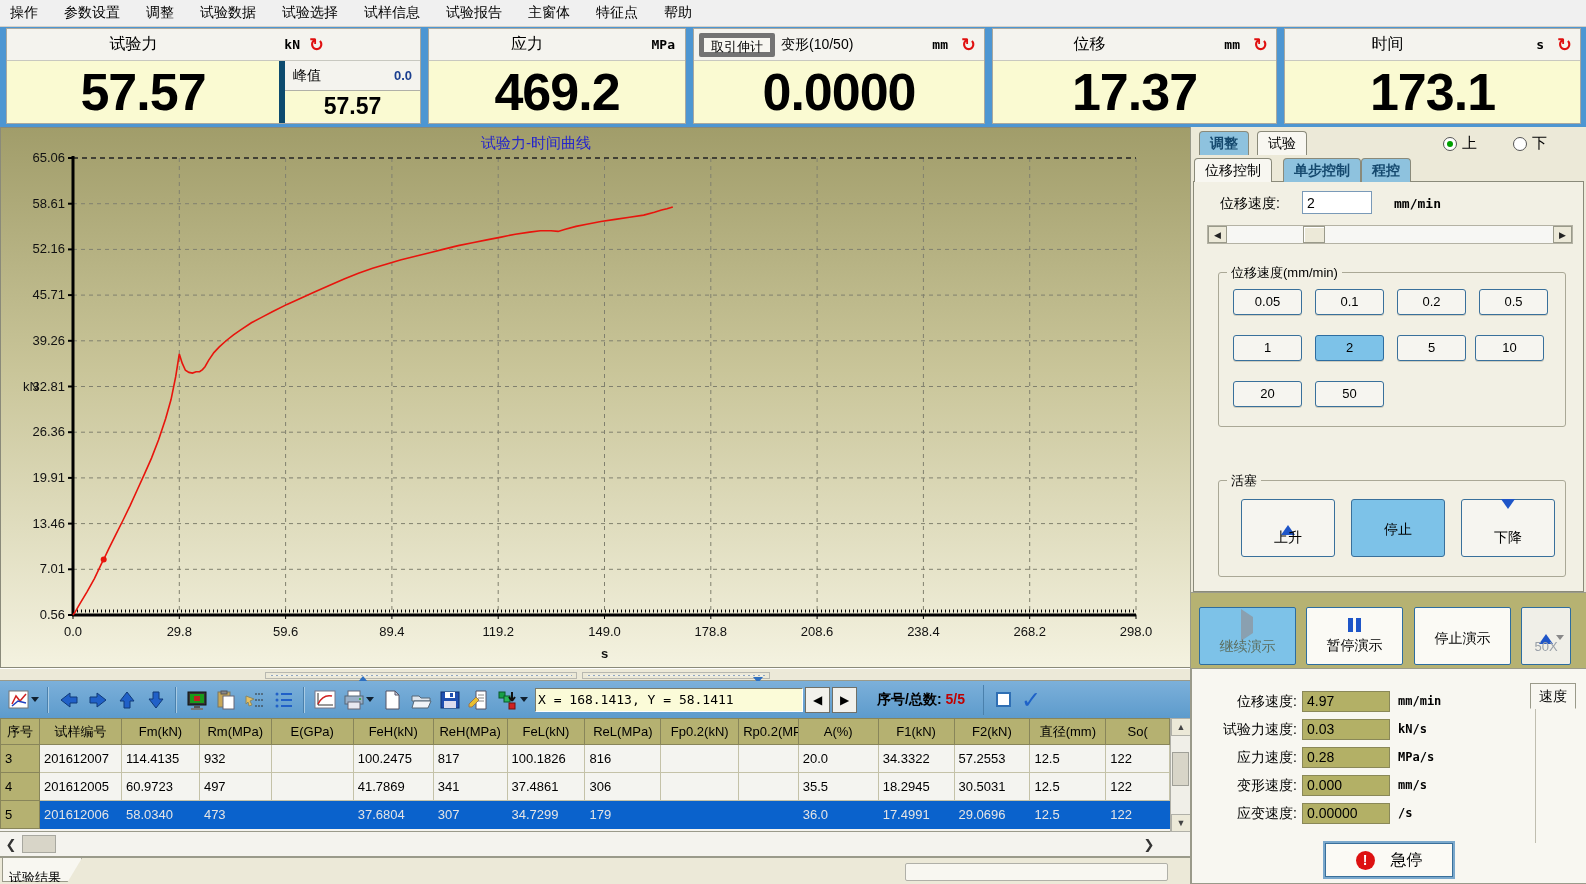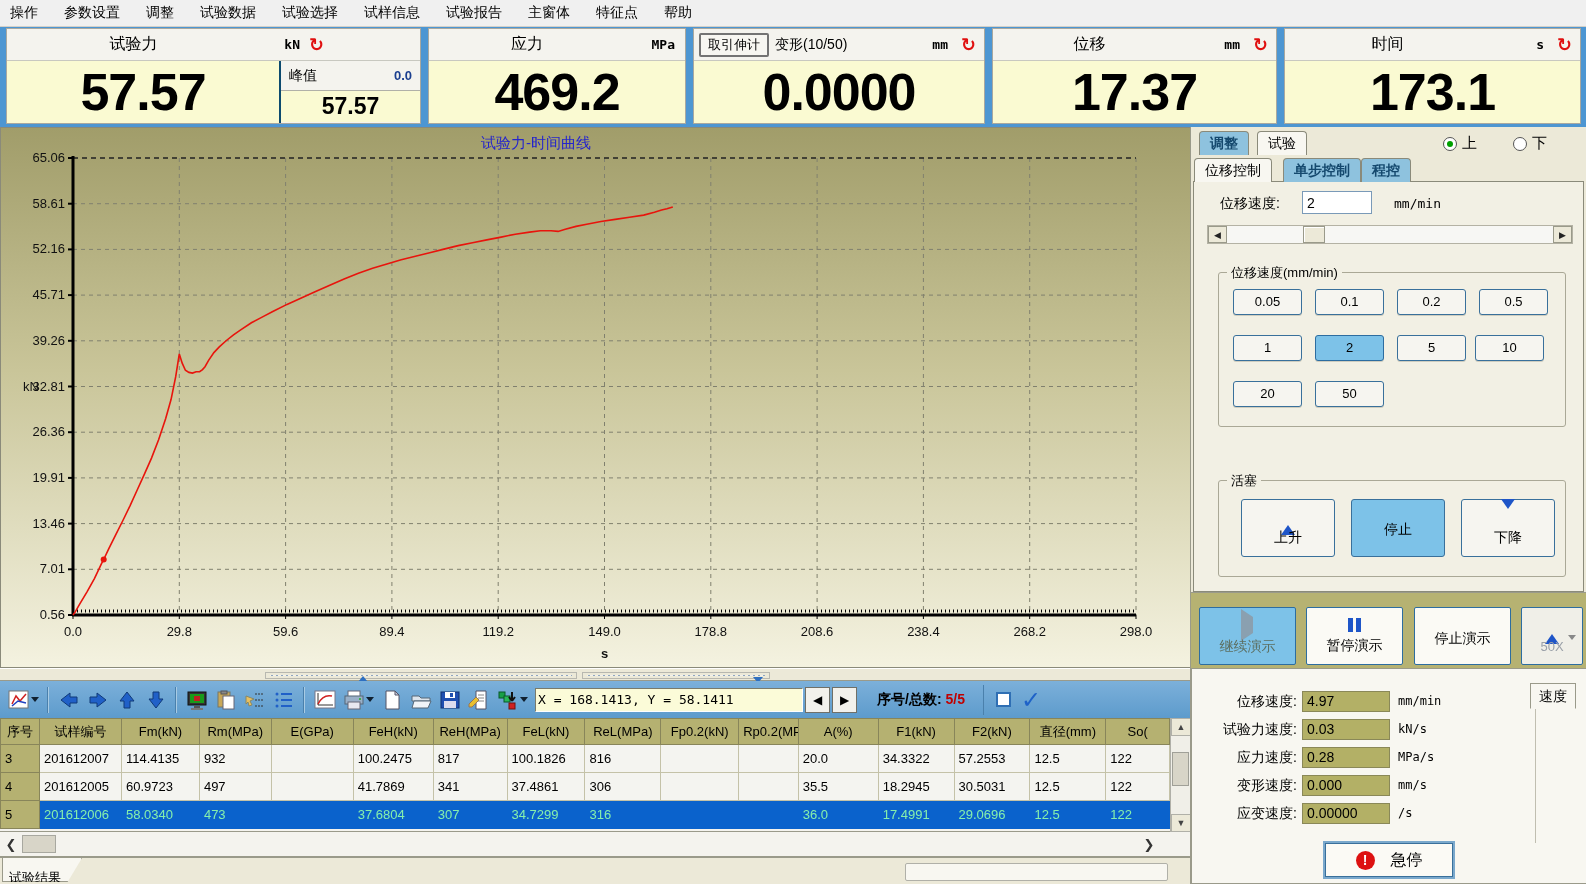--- a/index.html
+++ b/index.html
@@ -12,25 +12,25 @@
   .menu-item { font-size:14px; cursor:default; }
 
   
   #readouts { left:0; top:27px; width:1586px; height:100px; background:#4d96d2; }
   .ro-panel { position:absolute; top:1px; height:96px; background:#f4f3ee; border:1px solid #a8a8a0; }
   .ro-head { height:32px; background:#f4f3ee; border-bottom:1px solid #c8c8c0; display:flex; align-items:center; position:relative; }
   .ro-label { position:absolute; left:0; right:90px; text-align:center; font-size:16px; }
   .ro-unit { position:absolute; right:36px; font-size:13px; font-weight:bold; font-family:"DejaVu Sans Mono",monospace; }
   .refresh { position:absolute; right:8px; color:#e01010; font-size:18px; font-weight:bold; line-height:18px; cursor:pointer; }
   .ro-value { height:62px; background:#fafad2; display:flex; align-items:center; justify-content:center; font-size:52px; font-weight:bold; letter-spacing:-1px; }
-  .peak-box { position:absolute; right:0; top:32px; width:141px; height:62px; border-left:2px solid #0c4a6e; }
+  .peak-box { position:absolute; right:0; top:32px; width:141px; height:62px; border-left:6px solid #0c4a6e; }
   .peak-head { height:30px; background:#f4f3ee; border-bottom:1px solid #b0b0a8; display:flex; align-items:center; justify-content:space-between; padding:0 8px; }
   .peak-head .pl { font-size:14px; } .peak-head .pv { font-size:13px; color:#1b3f8f; font-weight:bold; }
   .peak-val { height:31px; background:#fafad2; display:flex; align-items:center; justify-content:center; font-size:23px; font-weight:bold; }
-  .ext-btn { margin-left:5px; height:24px; padding:0 7px; background:#f7f6f1; border:2px solid #737373; border-radius:2px; font-size:13px; cursor:pointer; }
+  .ext-btn { margin-left:5px; height:24px; padding:0 7px; background:#f7f6f1; border:5px solid #737373; border-radius:2px; font-size:13px; cursor:pointer; }
 
   
   #chart { left:0; top:127px; width:1366px; height:541px; background:linear-gradient(#a19d6a,#c9c599 45%,#f4f2e0); border:1px solid #8a8a7a; }
   #chart-title { position:absolute; left:420px; top:6px; width:230px; text-align:center; color:#2424cc; font-size:15px; }
   #curve-index { position:absolute; right:36px; top:8px; color:#2424cc; font-size:14px; font-weight:bold; }
 
   
   #splitter { left:0; top:668px; width:1190px; height:13px; background:#ece9d8; border-top:1px solid #fff; border-bottom:1px solid #9a9a8a; }
   .split-strip { position:absolute; top:3px; height:7px; background:#f2f1ec; border:1px solid #b8b8b0;
     background-image:repeating-linear-gradient(90deg,#8fa6c0 0 2px,transparent 2px 5px); background-clip:content-box; padding:2px 4px; }
@@ -49,21 +49,21 @@
   #tb-check-area { margin-left:18px; display:flex; align-items:center; gap:10px; border-left:1px solid #4a80ac; padding-left:12px; height:30px; }
   #tb-checkbox { width:15px; height:15px; background:#fff; border:2px solid #2f6fb4; cursor:pointer; }
   #tb-checkmark { color:#1e62c8; font-size:24px; font-weight:bold; line-height:20px; cursor:pointer; }
 
   
   #grid-wrap { left:0; top:718px; width:1190px; height:114px; background:#f4f3ee; border-bottom:1px solid #9a9a8a; }
   table.grid { border-collapse:collapse; table-layout:fixed; width:1170px; }
   .grid th { background:#b5b171; border:1px solid #88855a; font-size:13px; font-weight:normal; text-align:center; padding:3px 4px; height:26px; white-space:nowrap; overflow:hidden; }
   .grid td { border:1px solid #c4c2a8; border-top:none; font-size:13px; padding:2px 4px; height:28px; background:#f4f4f0; white-space:nowrap; overflow:hidden; }
   .grid td.rowhead { background:#b5b171; border-color:#88855a; }
-  tr.sel td { background:#0a62cc; color:#86efac; border-color:#0a62cc; }
+  tr.sel td { background:#0a62cc; color:#e5e5e5; border-color:#0a62cc; }
   tr.sel td.rowhead { background:#b5b171; color:#000; }
   #grid-vscroll { position:absolute; right:0; top:0; width:20px; height:114px; background:#f0efe8; border-left:1px solid #b0b0a8; }
   .vs-btn { width:20px; height:18px; background:#ece9d8; border:1px solid #b0b0a8; text-align:center; font-size:9px; color:#444; line-height:16px; cursor:pointer; }
   .vs-thumb { position:absolute; left:1px; top:34px; width:17px; height:34px; background:#d8d5c8; border:1px solid #a0a098; cursor:grab; }
 
   
   #hscroll { left:0; top:832px; width:1190px; height:26px; background:#f4f3ee; border-bottom:2px solid #9a9a8a; display:flex; align-items:center; }
   .hs-btn { width:22px; height:22px; display:flex; align-items:center; justify-content:center; color:#333; font-size:13px; cursor:pointer; }
   .hs-thumb { width:34px; height:18px; background:#d8d5c8; border:1px solid #a8a8a0; cursor:grab; }
   #statusbar { left:0; top:858px; width:1190px; height:26px; background:#ece9d8; }
@@ -78,21 +78,21 @@
   .radio-lab { position:absolute; font-size:15px; display:flex; align-items:center; gap:5px; cursor:pointer; }
   .radio { width:14px; height:14px; border-radius:50%; background:#fff; border:1px solid #555; display:inline-flex; align-items:center; justify-content:center; }
   .radio .dot { width:6px; height:6px; border-radius:50%; background:#00a000; }
 
   #ctl-panel { position:absolute; left:2px; top:54px; width:391px; height:411px; background:#f2f0e4; border:1px solid #8a8a7a; }
   .grp { position:absolute; border:1px solid #aaa896; border-radius:3px; }
   .grp-label { position:absolute; top:-9px; left:8px; background:#f2f0e4; padding:0 4px; font-size:13px; }
   .spd-btn { position:absolute; width:69px; height:26px; background:#f6f5f0; border:1px solid #39709b; border-radius:3px; font-size:13px; text-align:center; line-height:24px; cursor:pointer; box-shadow:0 1px 0 #cfcdbf; }
   .spd-btn.sel { background:#7dc2e8; border-color:#2d6da0; }
   #speed-input { position:absolute; left:108px; top:9px; width:70px; height:23px; border:1px solid #7a9ab8; background:#fff; font-size:14px; padding-left:4px; }
-  .mono { font-family:"DejaVu Sans Mono",monospace; }
+  .mono { font-family:"DejaVu Sans Mono",monospace;font-weight:bold; }
   #slider { position:absolute; left:13px; top:43px; width:366px; height:19px; background:#f7f7f4; border:1px solid #b4b2a4; }
   .sl-btn { position:absolute; top:0; width:19px; height:17px; background:#ece9d8; border:1px solid #9a9a8a; font-size:9px; text-align:center; line-height:16px; color:#222; cursor:pointer; }
   #sl-thumb { position:absolute; left:95px; top:0; width:22px; height:17px; background:#ece9d8; border:1px solid #9a9a8a; box-shadow:inset 1px 1px 0 #fff; cursor:grab; }
   .pist-btn { position:absolute; width:94px; height:58px; background:#f6f5f0; border:1px solid #39709b; border-radius:3px; display:flex; flex-direction:column; align-items:center; justify-content:center; gap:4px; font-size:14px; cursor:pointer; }
   .pist-btn.sel { background:#7dc2e8; }
   .ico-up { width:0; height:0; border:7px solid transparent; border-bottom:10px solid #1e55c8; margin-bottom:-4px; }
   .ico-dn { width:0; height:0; border:7px solid transparent; border-top:10px solid #1e55c8; margin-top:-2px; }
   .ico-sq { width:13px; height:13px; background:#1e55c8; }
   .ico-pau { display:flex; gap:3px; } .ico-pau i { width:5px; height:14px; background:#1e55c8; }
   .ico-play { width:0; height:0; border:8px solid transparent; border-left:12px solid #8aa0b0; margin-right:-6px; }
@@ -480,21 +480,21 @@
         </tr>
         <tr class="sel">
           <td class="rowhead">5</td>
           <td class="">201612006</td>
           <td class="">58.0340</td>
           <td class="">473</td>
           <td class=""></td>
           <td class="">37.6804</td>
           <td class="">307</td>
           <td class="">34.7299</td>
-          <td class="">316</td>
+          <td class="">179</td>
           <td class=""></td>
           <td class=""></td>
           <td class="">36.0</td>
           <td class="">17.4991</td>
           <td class="">29.0696</td>
           <td class="">12.5</td>
           <td class="">122</td>
         </tr>
       </tbody>
     </table>
@@ -590,21 +590,21 @@
             <i></i>
             <i></i>
           </span>
         </span>
         <span style="font-size:14px;">暂停演示</span>
       </div>
       <div class="demo-btn " style="left:223px;width:97px;">
         <span><span class="ico-sq"></span></span>
         <span style="font-size:14px;">停止演示</span>
       </div>
-      <div class="demo-btn dim" style="left:330px;width:62px;">
+      <div class="demo-btn dim" style="left:330px;width:50px;">
         <span><span class="ico-up"></span></span>
         <span style="font-size:13px;">50X</span>
         <span class="dd-small"></span>
       </div>
     </div>
 
   <div id="speeds">
     <div id="speed-tab">速度</div>
     <div id="speeds-divider"></div>
     <div id="speed-rows">

